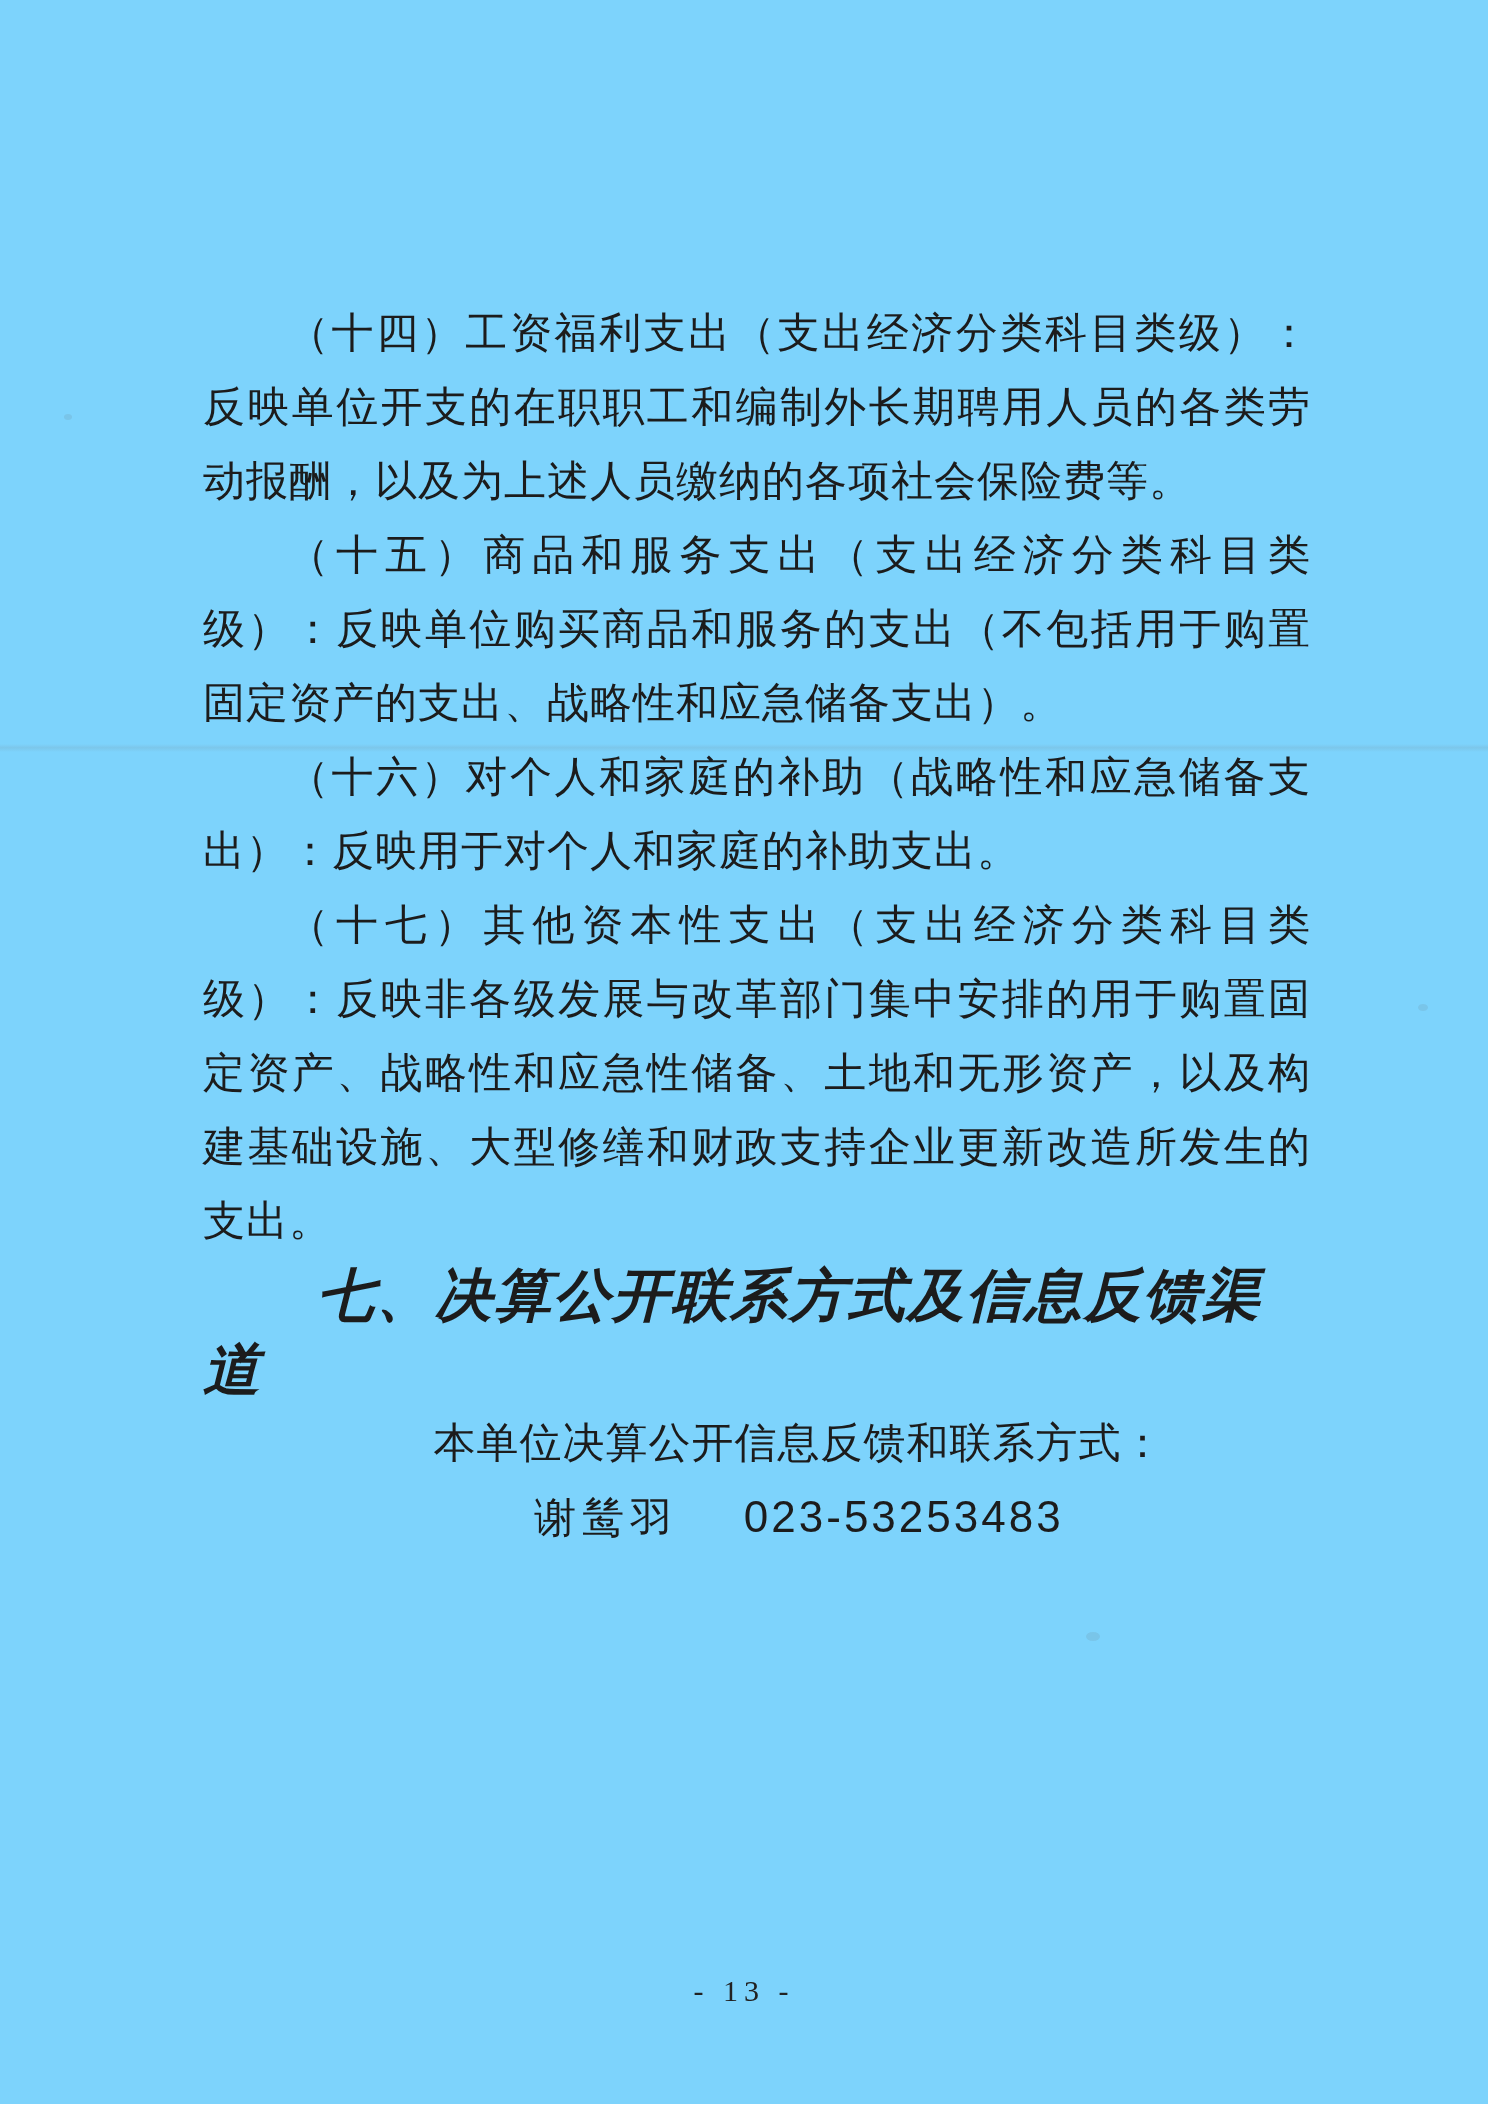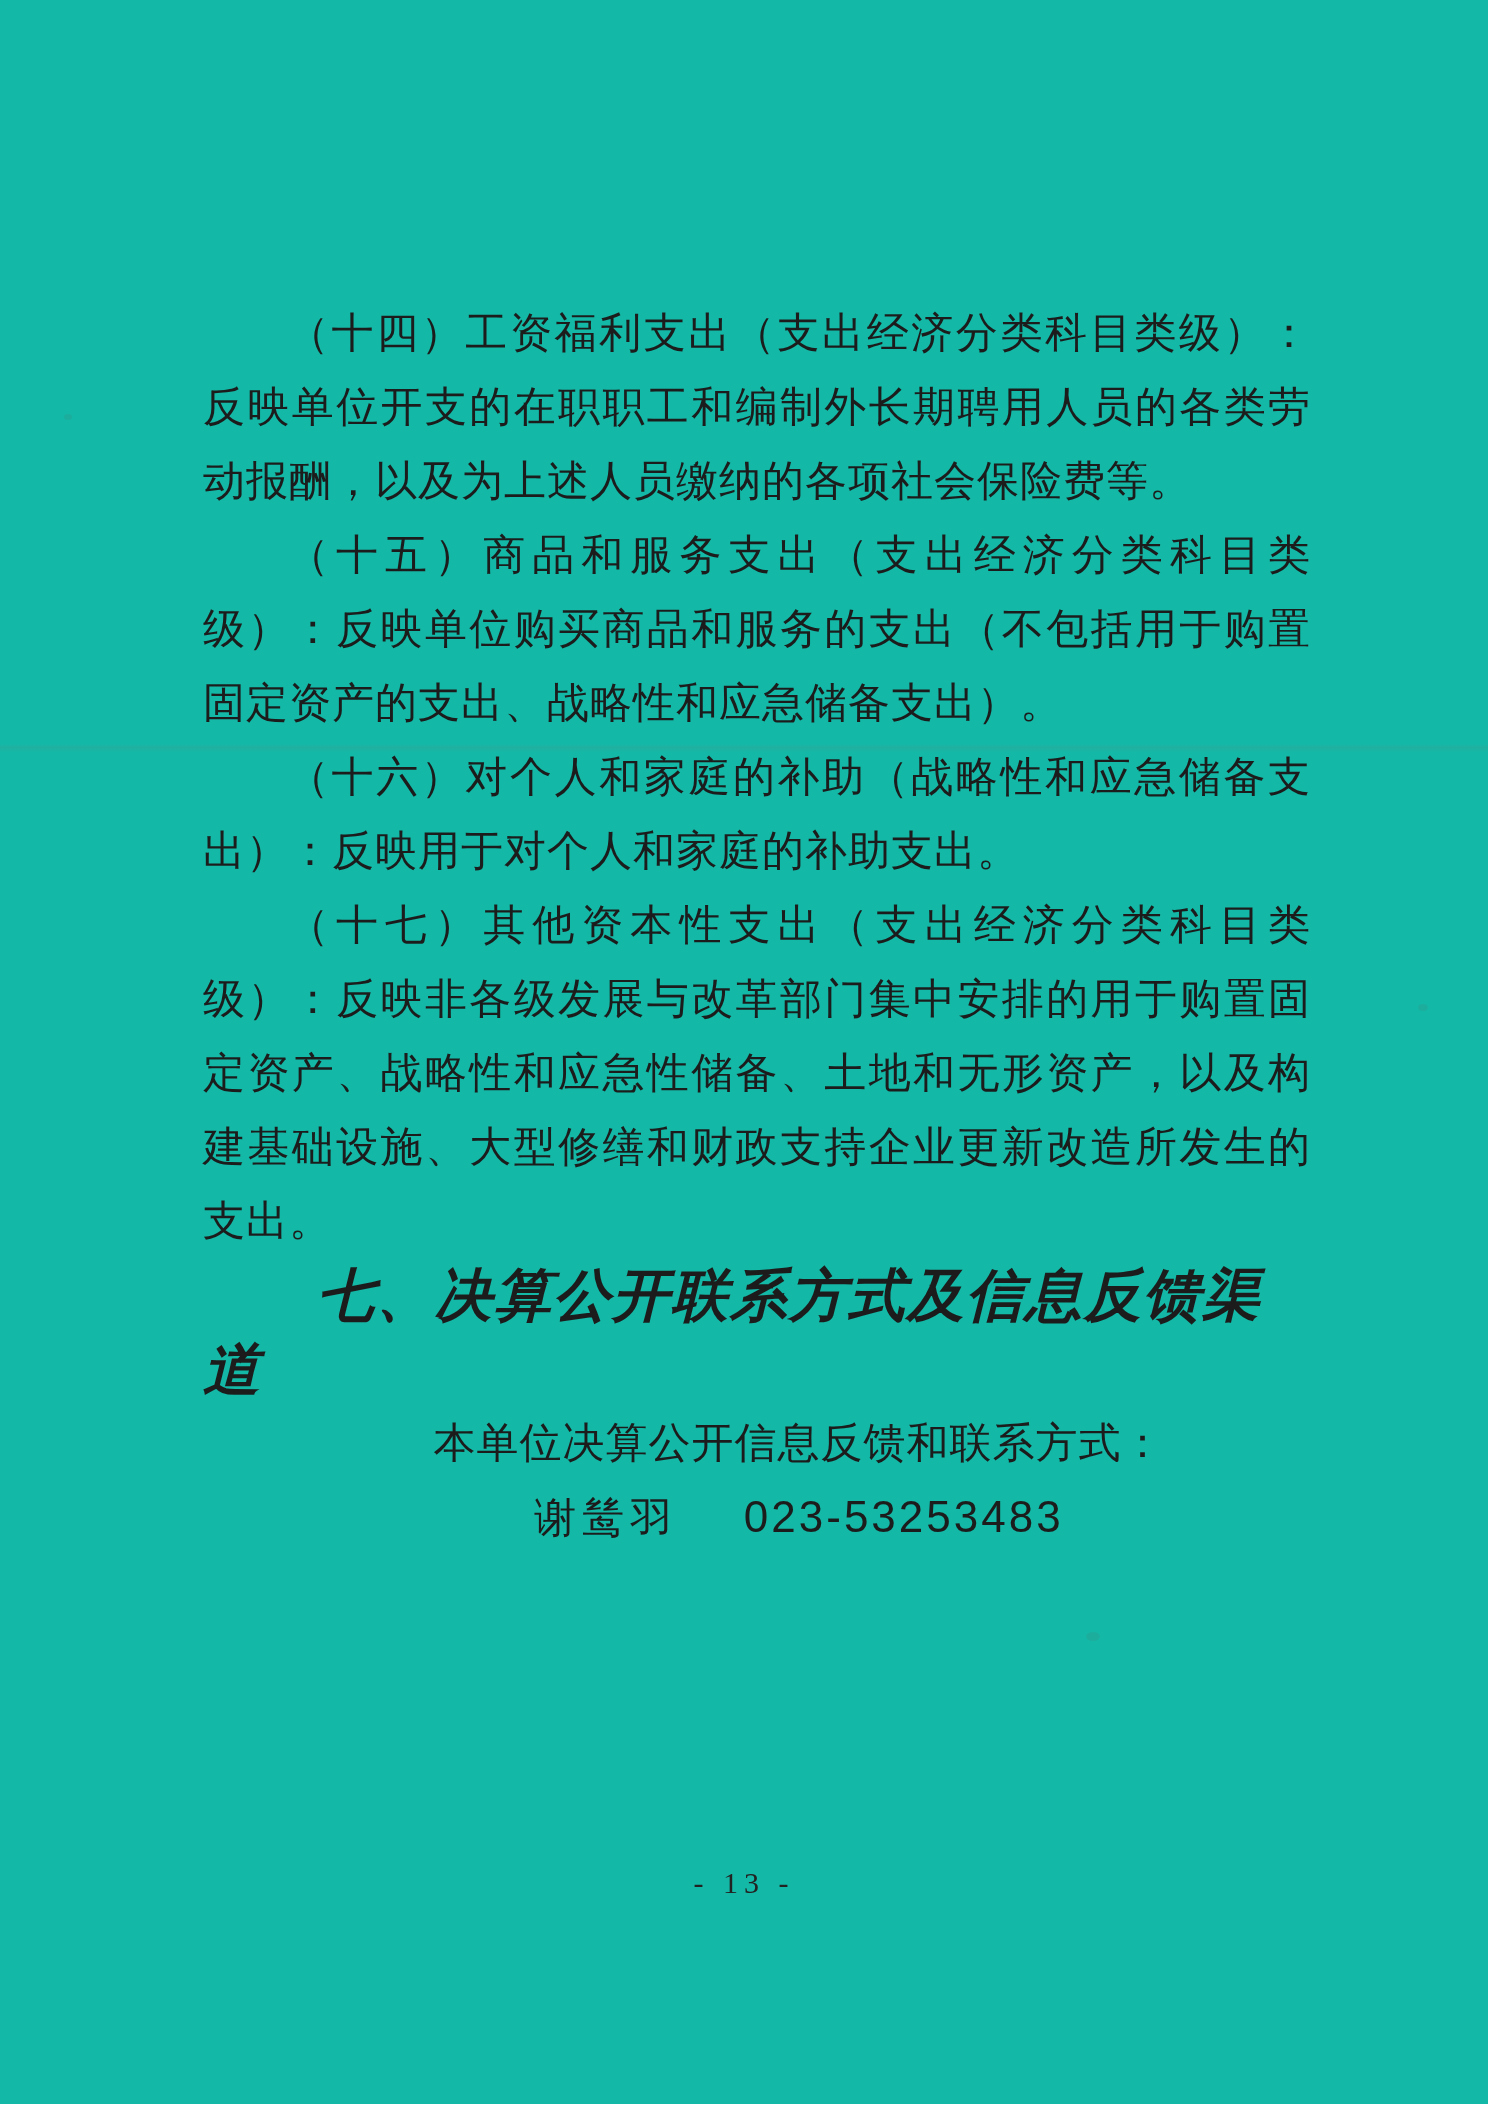--- a/index.html
+++ b/index.html
@@ -4,21 +4,21 @@
 <style>
   html, body {
     margin: 0;
     padding: 0;
     background: #ffffff;
   }
   .page {
     position: relative;
     width: 1488px;
     height: 2104px;
-    background: #14b8a6;
+    background: #7dd3fc;
     overflow: hidden;
     font-family: "Liberation Serif", "DejaVu Serif", serif;
     color: #1c1c1c;
   }
   
   .scan-line {
     position: absolute;
     top: 744px;
     left: 0;
     width: 1488px;
@@ -75,21 +75,21 @@
     letter-spacing: 6px;
   }
   .contact-phone {
     margin-left: 54px;
     letter-spacing: 3px;
     font-family: "Liberation Sans", "DejaVu Sans", sans-serif;
     font-size: 44px;
   }
   .page-footer {
     position: absolute;
-    top: 1866px;
+    top: 1974px;
     left: 0;
     width: 1488px;
     text-align: center;
     font-size: 30px;
     letter-spacing: 6px;
     color: #222222;
   }
 </style>
 </head>
 <body>

